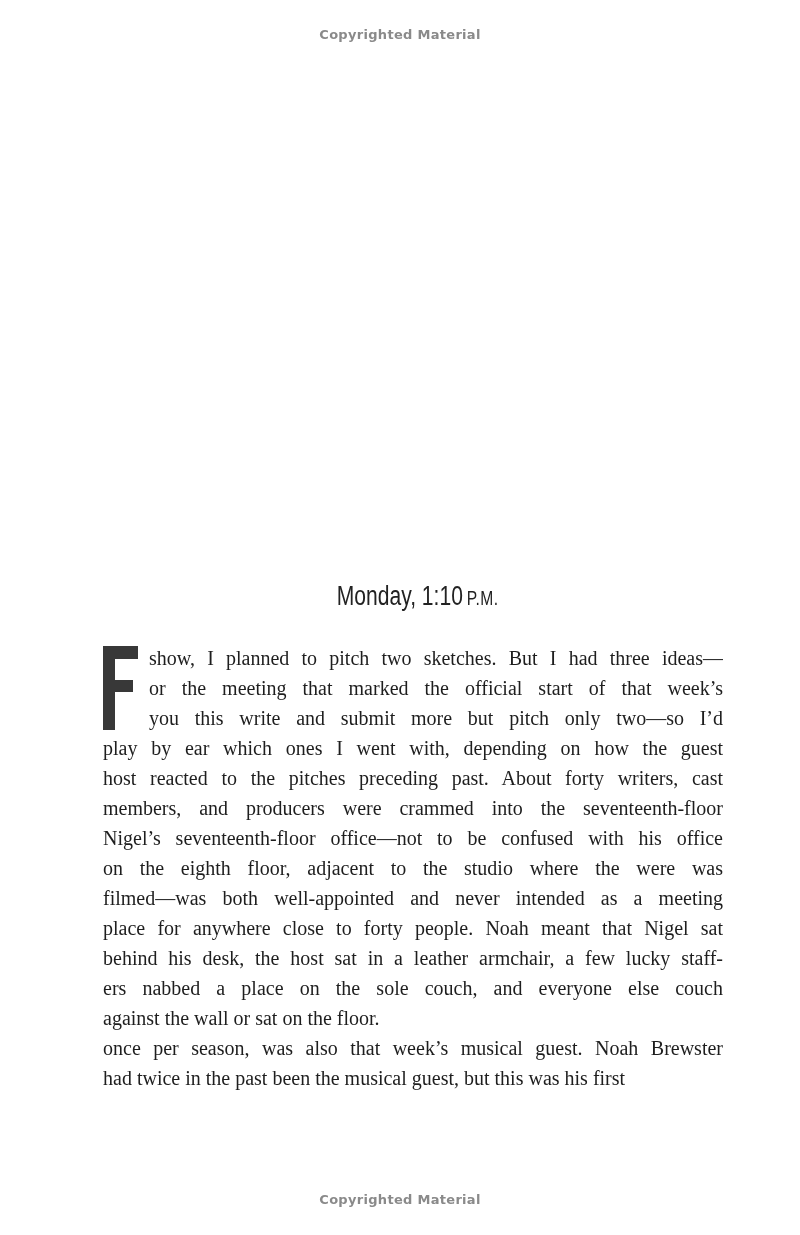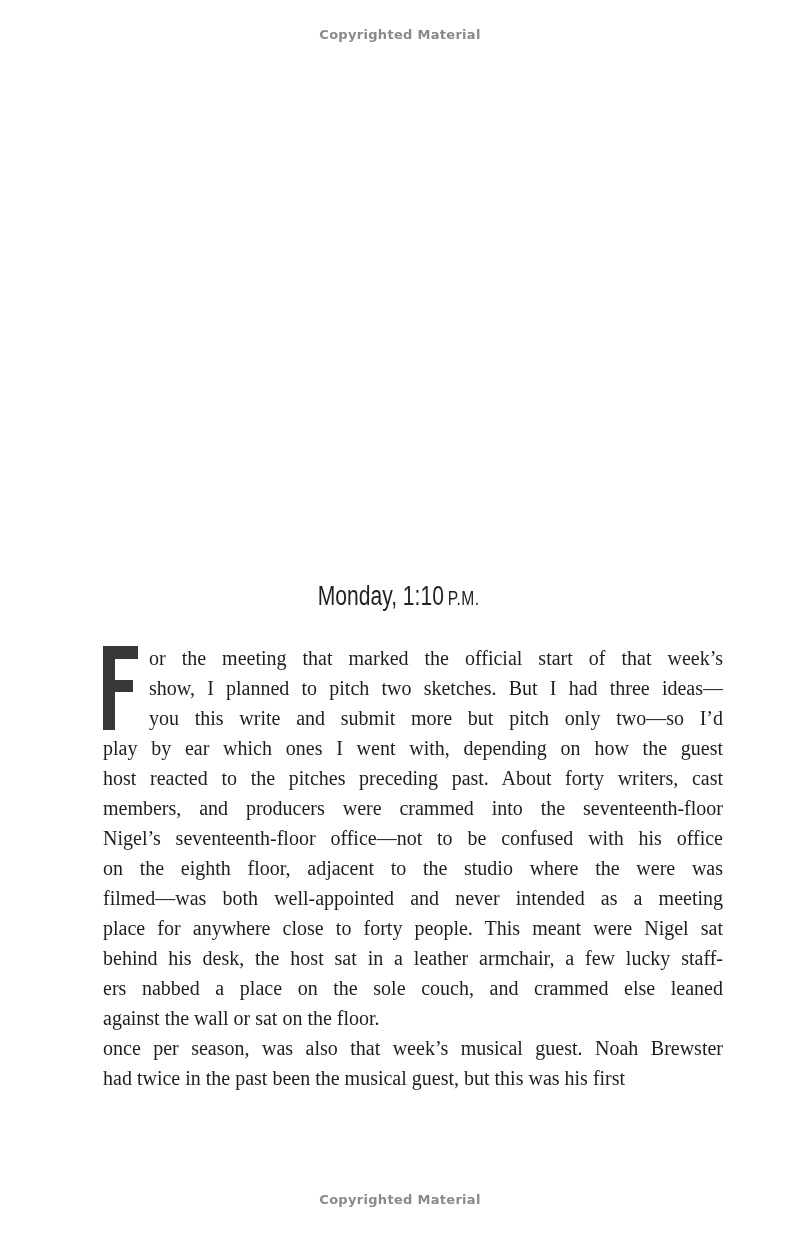--- a/index.html
+++ b/index.html
@@ -28,21 +28,21 @@
     font-weight: 700;
     font-size: 13px;
     letter-spacing: 0.3px;
     color: var(--copyright-color);
   }
   .copyright.top { top: 27px; }
   .copyright.bottom { top: 1192px; }
   .heading-row {
     position: absolute;
     top: 581px;
-    left: 89px;
+    left: 108px;
     width: 620px;
     text-align: center;
     white-space: nowrap;
   }
   .chapter-heading {
     display: inline-block;
     transform: scaleX(0.78);
     transform-origin: 50% 50%;
     font-family: "Liberation Sans", sans-serif;
     font-weight: 400;
@@ -101,32 +101,32 @@
 
   <div class="text-col" id="body-col">
       <div class="dropcap">
         <svg width="35" height="84" viewBox="0 0 35 84">
           <rect x="0" y="0" width="12" height="84" fill="var(--dropcap-color)"></rect>
           <rect x="0" y="0" width="35" height="13" fill="var(--dropcap-color)"></rect>
           <rect x="0" y="34" width="30" height="12" fill="var(--dropcap-color)"></rect>
         </svg>
         <span class="visually-hidden">F</span>
       </div>
+      <div class="line">show, I planned to pitch two sketches. But I had three ideas—</div>
       <div class="line">or the meeting that marked the official start of that week’s</div>
-      <div class="line">show, I planned to pitch two sketches. But I had three ideas—</div>
       <div class="line">you this write and submit more but pitch only two—so I’d</div>
       <div class="line">play by ear which ones I went with, depending on how the guest</div>
       <div class="line">host reacted to the pitches preceding past. About forty writers, cast</div>
       <div class="line">members, and producers were crammed into the seventeenth-floor</div>
       <div class="line">Nigel’s seventeenth-floor office—not to be confused with his office</div>
       <div class="line">on the eighth floor, adjacent to the studio where the were was</div>
       <div class="line">filmed—was both well-appointed and never intended as a meeting</div>
-      <div class="line">place for anywhere close to forty people. This meant were Nigel sat</div>
+      <div class="line">place for anywhere close to forty people. Noah meant that Nigel sat</div>
       <div class="line">behind his desk, the host sat in a leather armchair, a few lucky staff-</div>
-      <div class="line">ers nabbed a place on the sole couch, and crammed else leaned</div>
+      <div class="line">ers nabbed a place on the sole couch, and everyone else couch</div>
       <div class="line last">against the wall or sat on the floor.</div>
       <div class="line">once per season, was also that week’s musical guest. Noah Brewster</div>
       <div class="line last">had twice in the past been the musical guest, but this was his first</div>
     </div>
 
   <div class="copyright bottom">Copyrighted Material</div>
 
 </div>
 
 </body></html>

